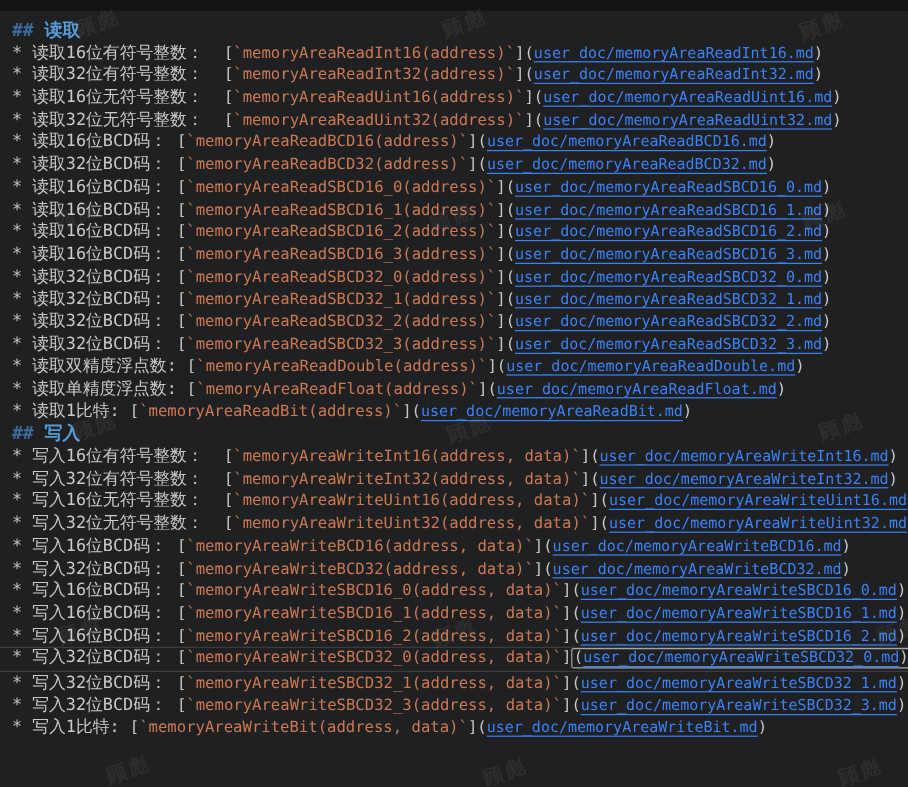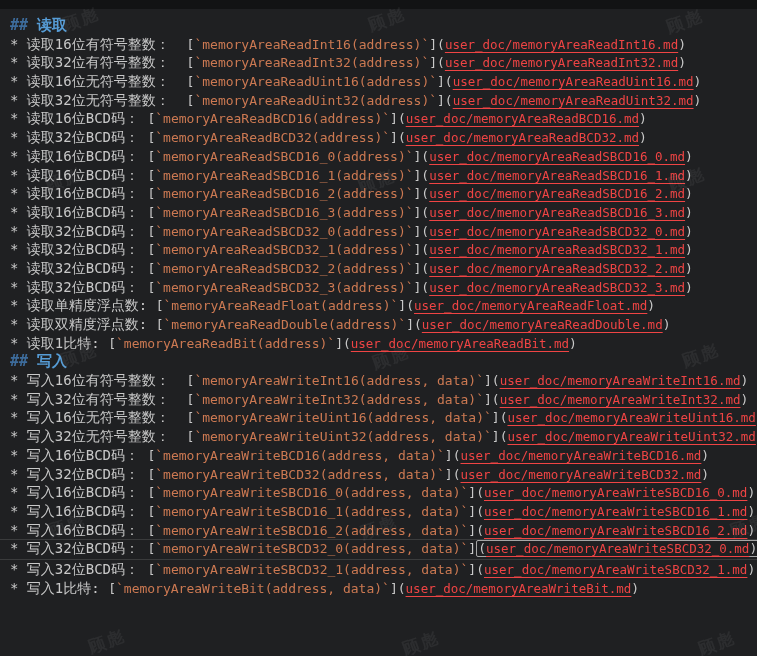--- a/index.html
+++ b/index.html
@@ -30,21 +30,21 @@
   }
   .line.heading{
     font-weight:bold;font-size:15px;
   }
   .hashes{color:#3d6c9c;}
   .htitle{color:#569cd6;}
   .plain{color:#c9c9c9;font-size:14px;margin-top:30px;}
   .punct{color:#c9c9c9;font-size:13px;}
   .code{color:#cc7952;font-size:13px;}
   .link{
-    color:#ef4444;font-size:12.5px;
+    color:#3b82f6;font-size:12.5px;
     text-decoration:underline;
     text-underline-offset:3px;
     text-decoration-thickness:1px;
   }
   .line.current{
     border-top:1px solid rgba(255,255,255,0.12);
     border-bottom:1px solid rgba(255,255,255,0.12);
     height:18.7px;line-height:16.7px;
     margin-left:-10px;padding-left:10px;
   }
@@ -81,35 +81,36 @@
       <div class="line"><span class="plain">* 读取16位BCD码： </span><span class="punct">[</span><span class="code">`memoryAreaReadBCD16(address)`</span><span class="punct">](</span><span class="link">user_doc/memoryAreaReadBCD16.md</span><span class="punct">)</span></div>
       <div class="line"><span class="plain">* 读取32位BCD码： </span><span class="punct">[</span><span class="code">`memoryAreaReadBCD32(address)`</span><span class="punct">](</span><span class="link">user_doc/memoryAreaReadBCD32.md</span><span class="punct">)</span></div>
       <div class="line"><span class="plain">* 读取16位BCD码： </span><span class="punct">[</span><span class="code">`memoryAreaReadSBCD16_0(address)`</span><span class="punct">](</span><span class="link">user_doc/memoryAreaReadSBCD16_0.md</span><span class="punct">)</span></div>
       <div class="line"><span class="plain">* 读取16位BCD码： </span><span class="punct">[</span><span class="code">`memoryAreaReadSBCD16_1(address)`</span><span class="punct">](</span><span class="link">user_doc/memoryAreaReadSBCD16_1.md</span><span class="punct">)</span></div>
       <div class="line"><span class="plain">* 读取16位BCD码： </span><span class="punct">[</span><span class="code">`memoryAreaReadSBCD16_2(address)`</span><span class="punct">](</span><span class="link">user_doc/memoryAreaReadSBCD16_2.md</span><span class="punct">)</span></div>
       <div class="line"><span class="plain">* 读取16位BCD码： </span><span class="punct">[</span><span class="code">`memoryAreaReadSBCD16_3(address)`</span><span class="punct">](</span><span class="link">user_doc/memoryAreaReadSBCD16_3.md</span><span class="punct">)</span></div>
       <div class="line"><span class="plain">* 读取32位BCD码： </span><span class="punct">[</span><span class="code">`memoryAreaReadSBCD32_0(address)`</span><span class="punct">](</span><span class="link">user_doc/memoryAreaReadSBCD32_0.md</span><span class="punct">)</span></div>
       <div class="line"><span class="plain">* 读取32位BCD码： </span><span class="punct">[</span><span class="code">`memoryAreaReadSBCD32_1(address)`</span><span class="punct">](</span><span class="link">user_doc/memoryAreaReadSBCD32_1.md</span><span class="punct">)</span></div>
       <div class="line"><span class="plain">* 读取32位BCD码： </span><span class="punct">[</span><span class="code">`memoryAreaReadSBCD32_2(address)`</span><span class="punct">](</span><span class="link">user_doc/memoryAreaReadSBCD32_2.md</span><span class="punct">)</span></div>
       <div class="line"><span class="plain">* 读取32位BCD码： </span><span class="punct">[</span><span class="code">`memoryAreaReadSBCD32_3(address)`</span><span class="punct">](</span><span class="link">user_doc/memoryAreaReadSBCD32_3.md</span><span class="punct">)</span></div>
+      <div class="line"><span class="plain">* 读取双精度浮点数: </span><span class="punct">[</span><span class="code">`memoryAreaReadDouble(address)`</span><span class="punct">](</span><span class="link">user_doc/memoryAreaReadDouble.md</span><span class="punct">)</span></div>
       <div class="line"><span class="plain">* 读取单精度浮点数: </span><span class="punct">[</span><span class="code">`memoryAreaReadFloat(address)`</span><span class="punct">](</span><span class="link">user_doc/memoryAreaReadFloat.md</span><span class="punct">)</span></div>
-      <div class="line"><span class="plain">* 读取双精度浮点数: </span><span class="punct">[</span><span class="code">`memoryAreaReadDouble(address)`</span><span class="punct">](</span><span class="link">user_doc/memoryAreaReadDouble.md</span><span class="punct">)</span></div>
       <div class="line"><span class="plain">* 读取1比特: </span><span class="punct">[</span><span class="code">`memoryAreaReadBit(address)`</span><span class="punct">](</span><span class="link">user_doc/memoryAreaReadBit.md</span><span class="punct">)</span></div>
       <div class="line heading"><span class="hashes">## </span><span class="htitle">写入</span></div>
       <div class="line"><span class="plain">* 写入16位有符号整数：  </span><span class="punct">[</span><span class="code">`memoryAreaWriteInt16(address, data)`</span><span class="punct">](</span><span class="link">user_doc/memoryAreaWriteInt16.md</span><span class="punct">)</span></div>
       <div class="line"><span class="plain">* 写入32位有符号整数：  </span><span class="punct">[</span><span class="code">`memoryAreaWriteInt32(address, data)`</span><span class="punct">](</span><span class="link">user_doc/memoryAreaWriteInt32.md</span><span class="punct">)</span></div>
       <div class="line"><span class="plain">* 写入16位无符号整数：  </span><span class="punct">[</span><span class="code">`memoryAreaWriteUint16(address, data)`</span><span class="punct">](</span><span class="link">user_doc/memoryAreaWriteUint16.md</span><span class="punct">)</span></div>
       <div class="line"><span class="plain">* 写入32位无符号整数：  </span><span class="punct">[</span><span class="code">`memoryAreaWriteUint32(address, data)`</span><span class="punct">](</span><span class="link">user_doc/memoryAreaWriteUint32.md</span><span class="punct">)</span></div>
       <div class="line"><span class="plain">* 写入16位BCD码： </span><span class="punct">[</span><span class="code">`memoryAreaWriteBCD16(address, data)`</span><span class="punct">](</span><span class="link">user_doc/memoryAreaWriteBCD16.md</span><span class="punct">)</span></div>
       <div class="line"><span class="plain">* 写入32位BCD码： </span><span class="punct">[</span><span class="code">`memoryAreaWriteBCD32(address, data)`</span><span class="punct">](</span><span class="link">user_doc/memoryAreaWriteBCD32.md</span><span class="punct">)</span></div>
       <div class="line"><span class="plain">* 写入16位BCD码： </span><span class="punct">[</span><span class="code">`memoryAreaWriteSBCD16_0(address, data)`</span><span class="punct">](</span><span class="link">user_doc/memoryAreaWriteSBCD16_0.md</span><span class="punct">)</span></div>
       <div class="line"><span class="plain">* 写入16位BCD码： </span><span class="punct">[</span><span class="code">`memoryAreaWriteSBCD16_1(address, data)`</span><span class="punct">](</span><span class="link">user_doc/memoryAreaWriteSBCD16_1.md</span><span class="punct">)</span></div>
       <div class="line"><span class="plain">* 写入16位BCD码： </span><span class="punct">[</span><span class="code">`memoryAreaWriteSBCD16_2(address, data)`</span><span class="punct">](</span><span class="link">user_doc/memoryAreaWriteSBCD16_2.md</span><span class="punct">)</span></div>
       <div class="line current"><span class="plain">* 写入32位BCD码： </span><span class="punct">[</span><span class="code">`memoryAreaWriteSBCD32_0(address, data)`</span><span class="punct">]</span><span class="link-box"><span class="punct">(</span><span class="link">user_doc/memoryAreaWriteSBCD32_0.md</span><span class="punct">)</span></span></div>
       <div class="line"><span class="plain">* 写入32位BCD码： </span><span class="punct">[</span><span class="code">`memoryAreaWriteSBCD32_1(address, data)`</span><span class="punct">](</span><span class="link">user_doc/memoryAreaWriteSBCD32_1.md</span><span class="punct">)</span></div>
+      <div class="line"><span class="plain">* 写入32位BCD码： </span><span class="punct">[</span><span class="code">`memoryAreaWriteSBCD32_3(address, data)`</span><span class="punct">](</span><span class="link">user_doc/memoryAreaWriteSBCD32_3.md</span><span class="punct">)</span></div>
       <div class="line"><span class="plain">* 写入1比特: </span><span class="punct">[</span><span class="code">`memoryAreaWriteBit(address, data)`</span><span class="punct">](</span><span class="link">user_doc/memoryAreaWriteBit.md</span><span class="punct">)</span></div>
     </div>
   <div class="watermark-layer" id="wm-layer">
       <span class="wm" style="left: 62px; top: 8px;">顾彪</span>
       <span class="wm" style="left: 368px; top: 8px;">顾彪</span>
       <span class="wm" style="left: 666px; top: 10px;">顾彪</span>
       <span class="wm" style="left: 45px; top: 168px;">顾彪</span>
       <span class="wm" style="left: 358px; top: 170px;">顾彪</span>
       <span class="wm" style="left: 668px; top: 168px;">顾彪</span>
       <span class="wm" style="left: 60px; top: 344px;">顾彪</span>

